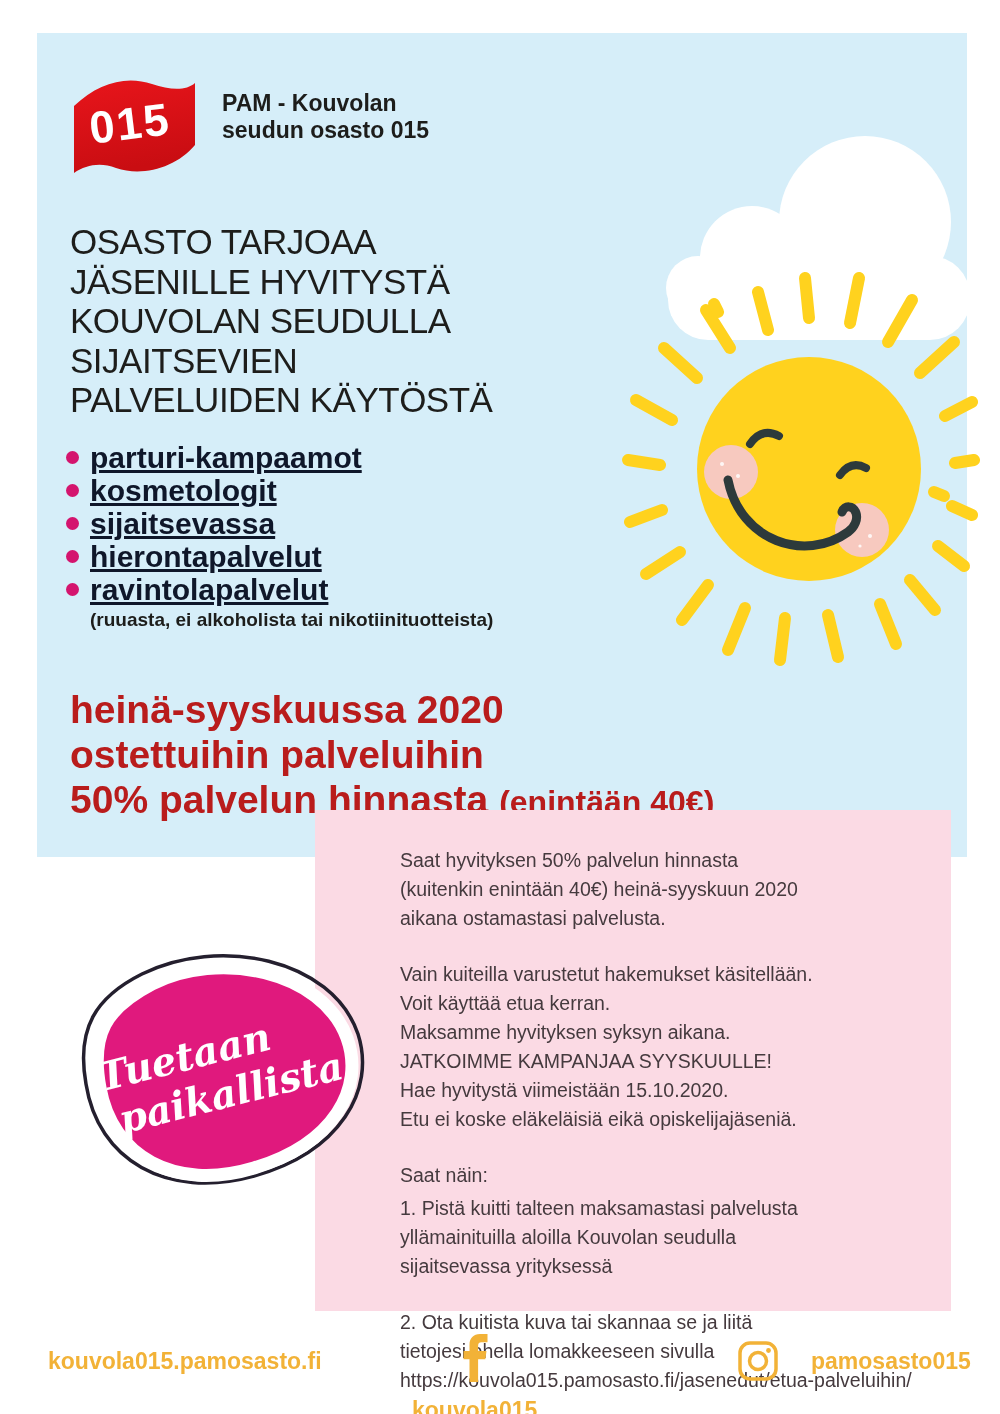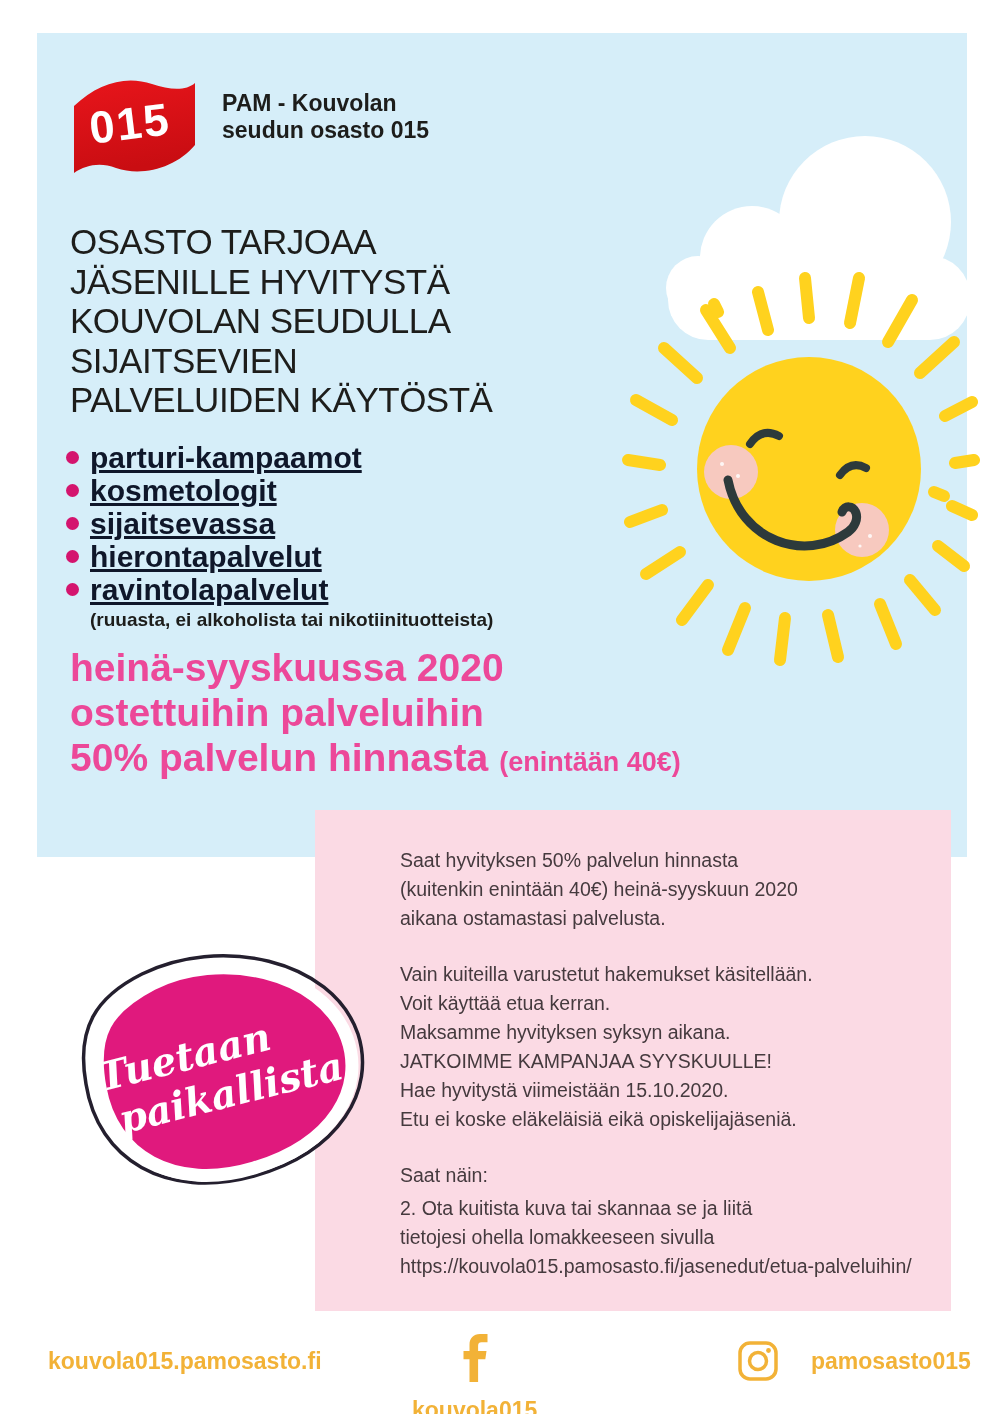--- a/index.html
+++ b/index.html
@@ -35,22 +35,22 @@
   }
 
   
   .services { left:66px; top:441px; }
   .service-item { display:flex; align-items:center; gap:11px; height:33px; }
   .service-label { font-size:30px; font-weight:800; color:#0f172a;text-decoration:underline; }
   .dot { width:13px; height:13px; border-radius:50%; background:#d4146e; flex:0 0 auto; }
   .services-note { margin-left:24px; margin-top:3px; font-size:19px; font-weight:bold; color:#1d1d1b; }
 
   
-  .promo { left:70px; top:645px; color:#ec4899; font-weight:bold; font-size:39px; line-height:45px; }
-  .promo-suffix { font-size:27px; font-weight:bold;margin-top:27px; }
+  .promo { left:70px; top:687px; color:#b91c1c; font-weight:bold; font-size:39px; line-height:45px; }
+  .promo-suffix { font-size:32px; font-weight:bold;margin-top:27px; }
 
   
   .info-text {
     left:372px; top:846px; width:560px;
     font-size:19.5px; line-height:29px; color:#453a3e;margin-left:28px;
   }
   .info-text .para { margin:0 0 27px 0; }
   .info-text .heading { margin:0 0 4px 0; }
   .info-text .step { margin:0 0 27px 0; }
   .url-line { color:#453a3e; }
@@ -188,20 +188,23 @@
   <div class="para ml">Saat hyvityksen 50% palvelun hinnasta
 (kuitenkin enintään 40€) heinä-syyskuun 2020
 aikana ostamastasi palvelusta.</div>
   <div class="para ml">Vain kuiteilla varustetut hakemukset käsitellään.
 Voit käyttää etua kerran.
 Maksamme hyvityksen syksyn aikana.
 JATKOIMME KAMPANJAA SYYSKUULLE!
 Hae hyvitystä viimeistään 15.10.2020.
 Etu ei koske eläkeläisiä eikä opiskelijajäseniä.</div>
   <div class="heading">Saat näin:</div>
+  <div class="step ml">1. Pistä kuitti talteen maksamastasi palvelusta
+yllämainituilla aloilla Kouvolan seudulla
+sijaitsevassa yrityksessä</div>
   <div class="ml">2. Ota kuitista kuva tai skannaa se ja liitä
 tietojesi ohella lomakkeeseen sivulla</div>
   <div class="url-line">https://kouvola015.pamosasto.fi/jasenedut/etua-palveluihin/</div>
 </div>
 
 <div class="abs badge">
   <svg width="330" height="258" viewBox="0 0 330 258" aria-hidden="true">
     <path d="M86,32 C162,-6 276,16 302,92 C320,148 284,210 198,234 C110,258 42,218 30,142 C20,86 40,55 86,32 Z" fill="none" stroke="#241f2e" stroke-width="3.5"></path>
     <path d="M96,42 C162,8 266,28 291,96 C309,146 278,202 198,226 C118,250 56,214 44,146 C34,92 50,66 96,42 Z" fill="#e0197d" stroke="#ffffff" stroke-width="13"></path>
   </svg>

